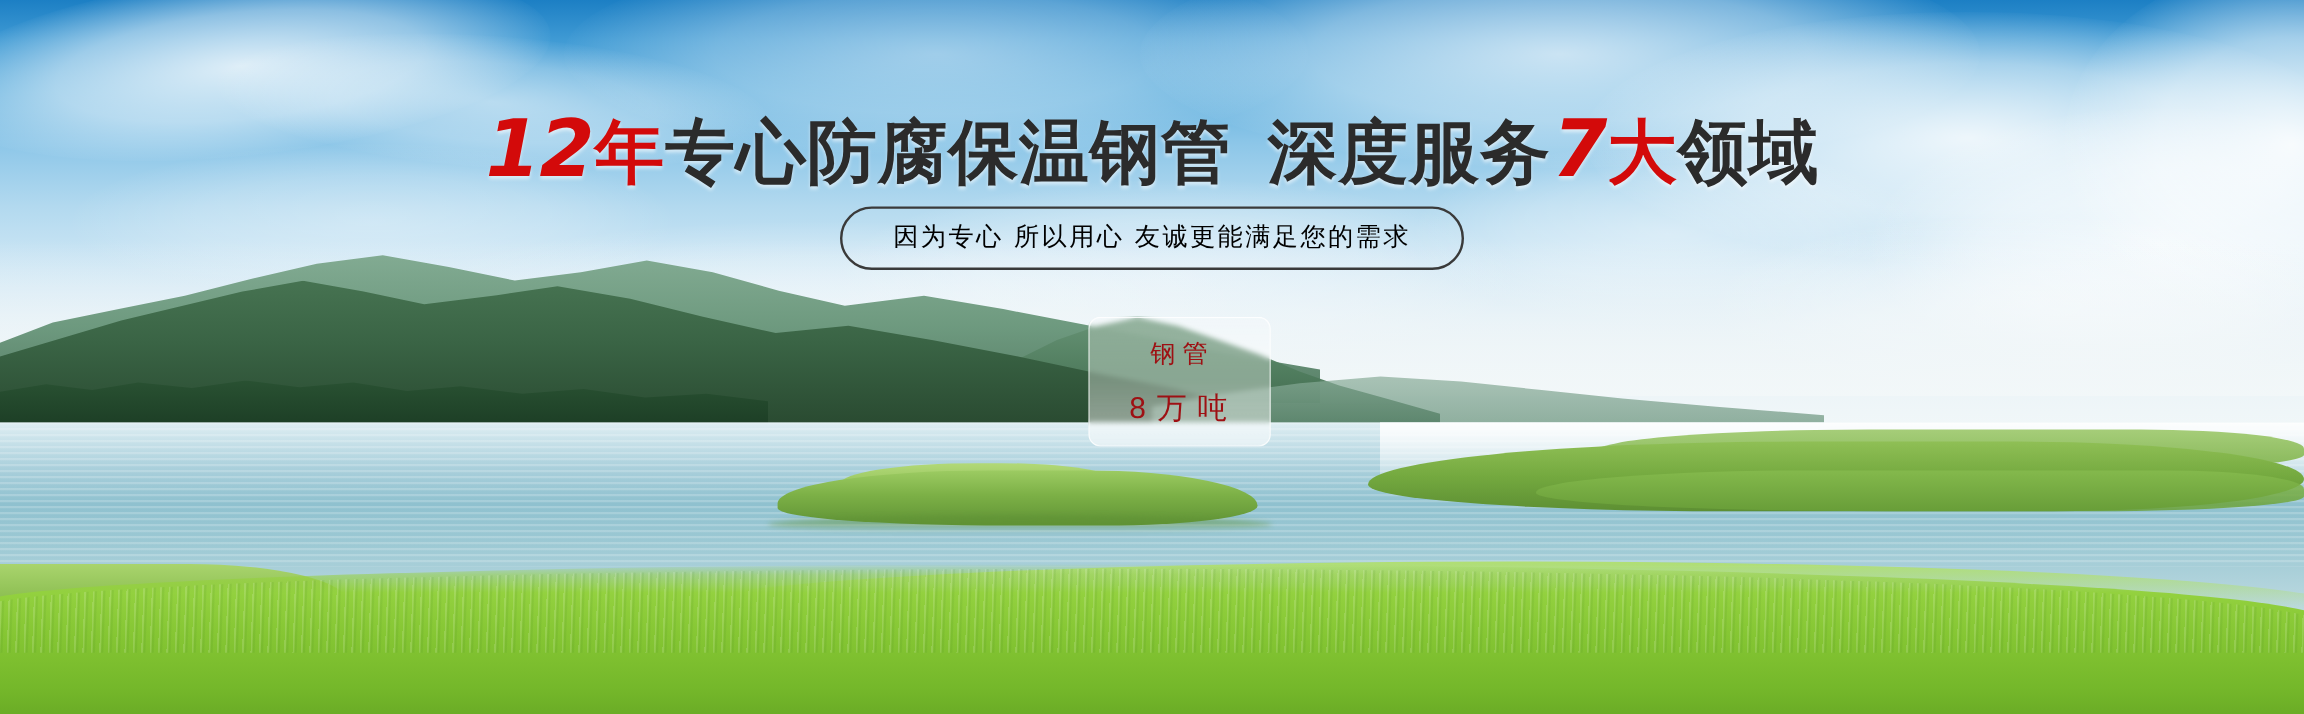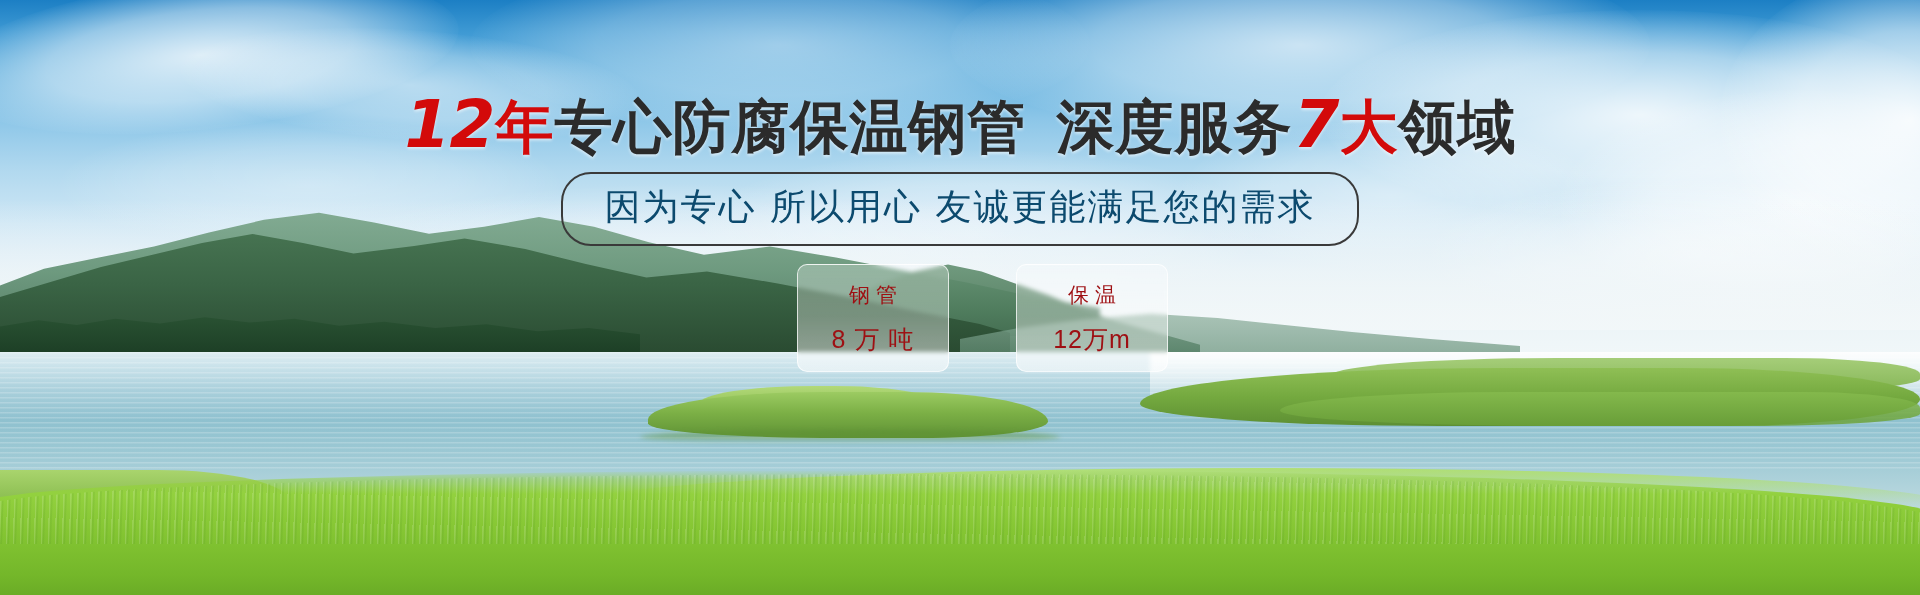--- a/index.html
+++ b/index.html
@@ -210,22 +210,22 @@
 
   .subtitle-wrap {
     position:absolute; left:0; top:172px; width:1920px;
     display:flex; justify-content:center;
   }
   .subtitle {
     border:2px solid #3a3a3a;
     border-radius:30px;
     padding:9px 42px 12px;
     font-family:"DejaVu Sans","Liberation Sans",sans-serif;
-    font-size:36px;
-    color:#0c4a6e;
+    font-size:21px;
+    color:#000000;
     letter-spacing:2px;
     white-space:nowrap;
     background:rgba(255,255,255,0.04);
   }
 
   
   .cards {
     position:absolute; left:0; top:264px; width:1920px;
     display:flex; justify-content:center; gap:22px;
   }
@@ -308,21 +308,17 @@
     </div>
 
     <div class="cards">
 
       <div class="card">
         <div class="card-label">钢管</div>
         <div class="card-value"><span>8 万 吨</span></div>
       </div>
 
 
-      <div class="card">
-        <div class="card-label">保温</div>
-        <div class="card-value"><span>12万m</span></div>
-      </div>
 
     </div>
 
   </div>
 </div>
 
 </body></html>

